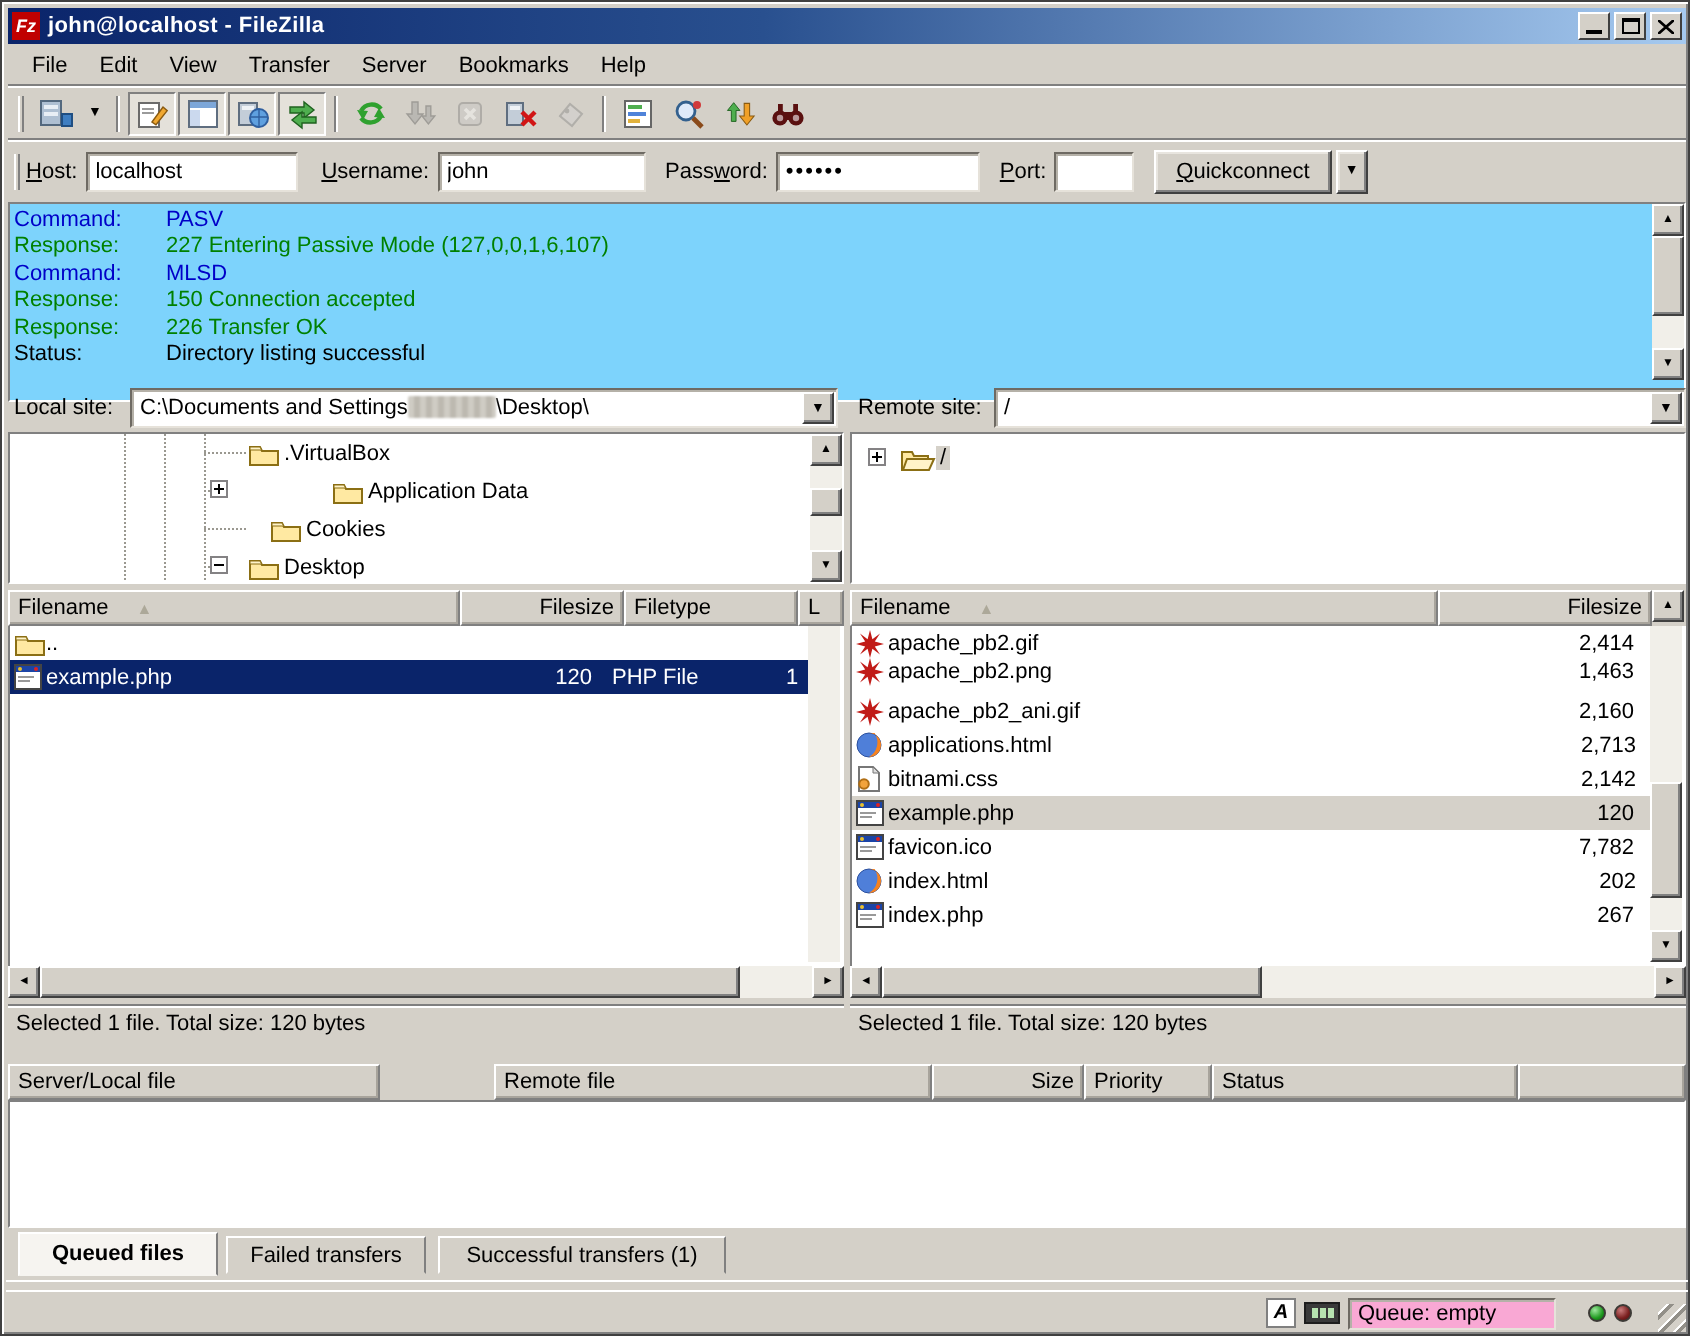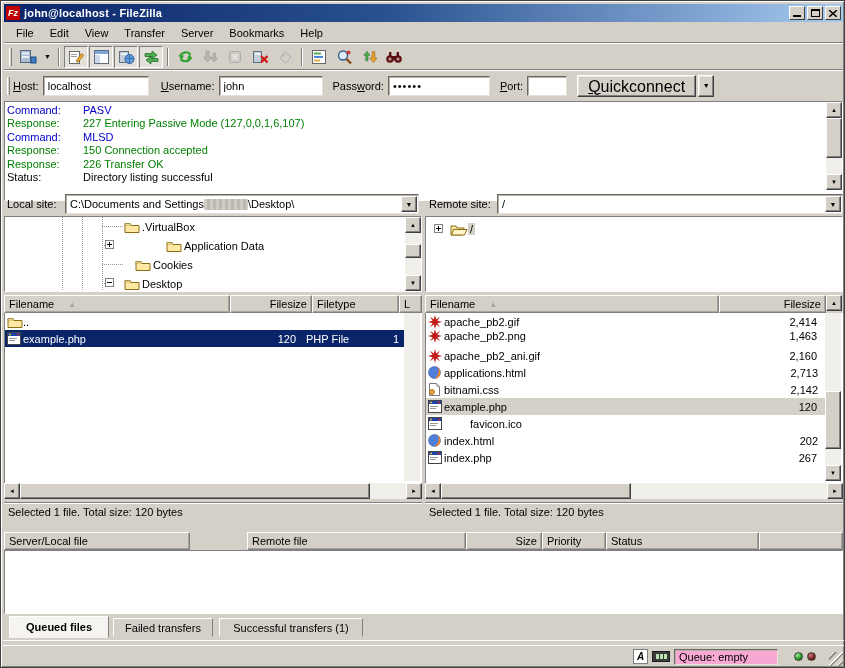--- a/index.html
+++ b/index.html
@@ -30,23 +30,23 @@
   .tbtn{width:24px;height:22px;display:flex;align-items:center;justify-content:center;background:transparent;border:1px solid transparent;}
   .tbtn.pressed{border-color:#808080 #fff #fff #808080;background:#e4e1da;}
   .tbtn.disabled svg{filter:grayscale(1) opacity(.4);}
   .dd{width:13px;height:22px;display:flex;align-items:center;justify-content:center;font-size:7px;}
   
   .qcbar{left:3px;top:69px;width:839px;height:30px;border-top:1px solid #fff;box-shadow:0 -2px 0 -1px #808080;
          display:flex;align-items:center;}
   .qc-label{margin-right:4px;}
   .key{text-decoration:underline;}
   .qcbtn{height:22px;padding:2px 10px;background:#d4d0c8;border:1px solid;border-color:#fff #404040 #404040 #fff;
-         box-shadow:inset -1px -1px 0 #808080, inset 1px 1px 0 #e8e5df;font-size:16px;}
-  
-  .logbox{left:3px;top:100px;width:839px;height:100px;background:#ffffff;border:1px solid;border-color:#808080 #fff #fff #808080;}
+         box-shadow:inset -1px -1px 0 #808080, inset 1px 1px 0 #e8e5df;font-size:11px;}
+  
+  .logbox{left:3px;top:100px;width:839px;height:100px;background:#7dd3fc;border:1px solid;border-color:#808080 #fff #fff #808080;}
   .logline{padding:0 2px;height:13.4px;line-height:13.4px;white-space:nowrap;}
   .loglabel{display:inline-block;width:76px;}
   .k-command{color:#0000c8;}
   .k-response{color:#008000;}
   .k-status{color:#000;}
   .sbtn{width:16px;height:16px;background:#d4d0c8;border:1px solid;border-color:#fff #404040 #404040 #fff;
         box-shadow:inset -1px -1px 0 #808080;display:flex;align-items:center;justify-content:center;
         font-size:6px;color:#000;line-height:1;}
   .sb-thumb{background:#d4d0c8;border:1px solid;border-color:#fff #404040 #404040 #fff;box-shadow:inset -1px -1px 0 #808080;}
   .sb-track{background:#f1efe9;}
@@ -455,21 +455,21 @@
             <rect x="1" y="1" width="12" height="3" fill="#1b44a6"></rect>
             <circle cx="11" cy="2.5" r="1" fill="#d22"></circle>
             <rect x="2" y="6" width="8" height="1" fill="#999"></rect>
             <rect x="2" y="8" width="6" height="1" fill="#999"></rect>
             <circle cx="3" cy="2.5" r="1" fill="#e8c030"></circle>
           </svg>
         </span>
       <span class="fname" style="flex:0 0 273px;">example.php</span>
       <span class="fsize" style="flex:0 0 100px;">120</span>
     </div>
-    <div class="frow" style="top:102px;width:401px;gap:26px;">
+    <div class="frow" style="top:102px;width:401px;">
       <span class="fic">
           <svg width="14" height="13">
             <rect x="0.5" y="0.5" width="13" height="12" fill="#fff" stroke="#444"></rect>
             <rect x="1" y="1" width="12" height="3" fill="#1b44a6"></rect>
             <circle cx="11" cy="2.5" r="1" fill="#d22"></circle>
             <rect x="2" y="6" width="8" height="1" fill="#999"></rect>
             <rect x="2" y="8" width="6" height="1" fill="#999"></rect>
             <circle cx="3" cy="2.5" r="1" fill="#e8c030"></circle>
           </svg>
         </span>

